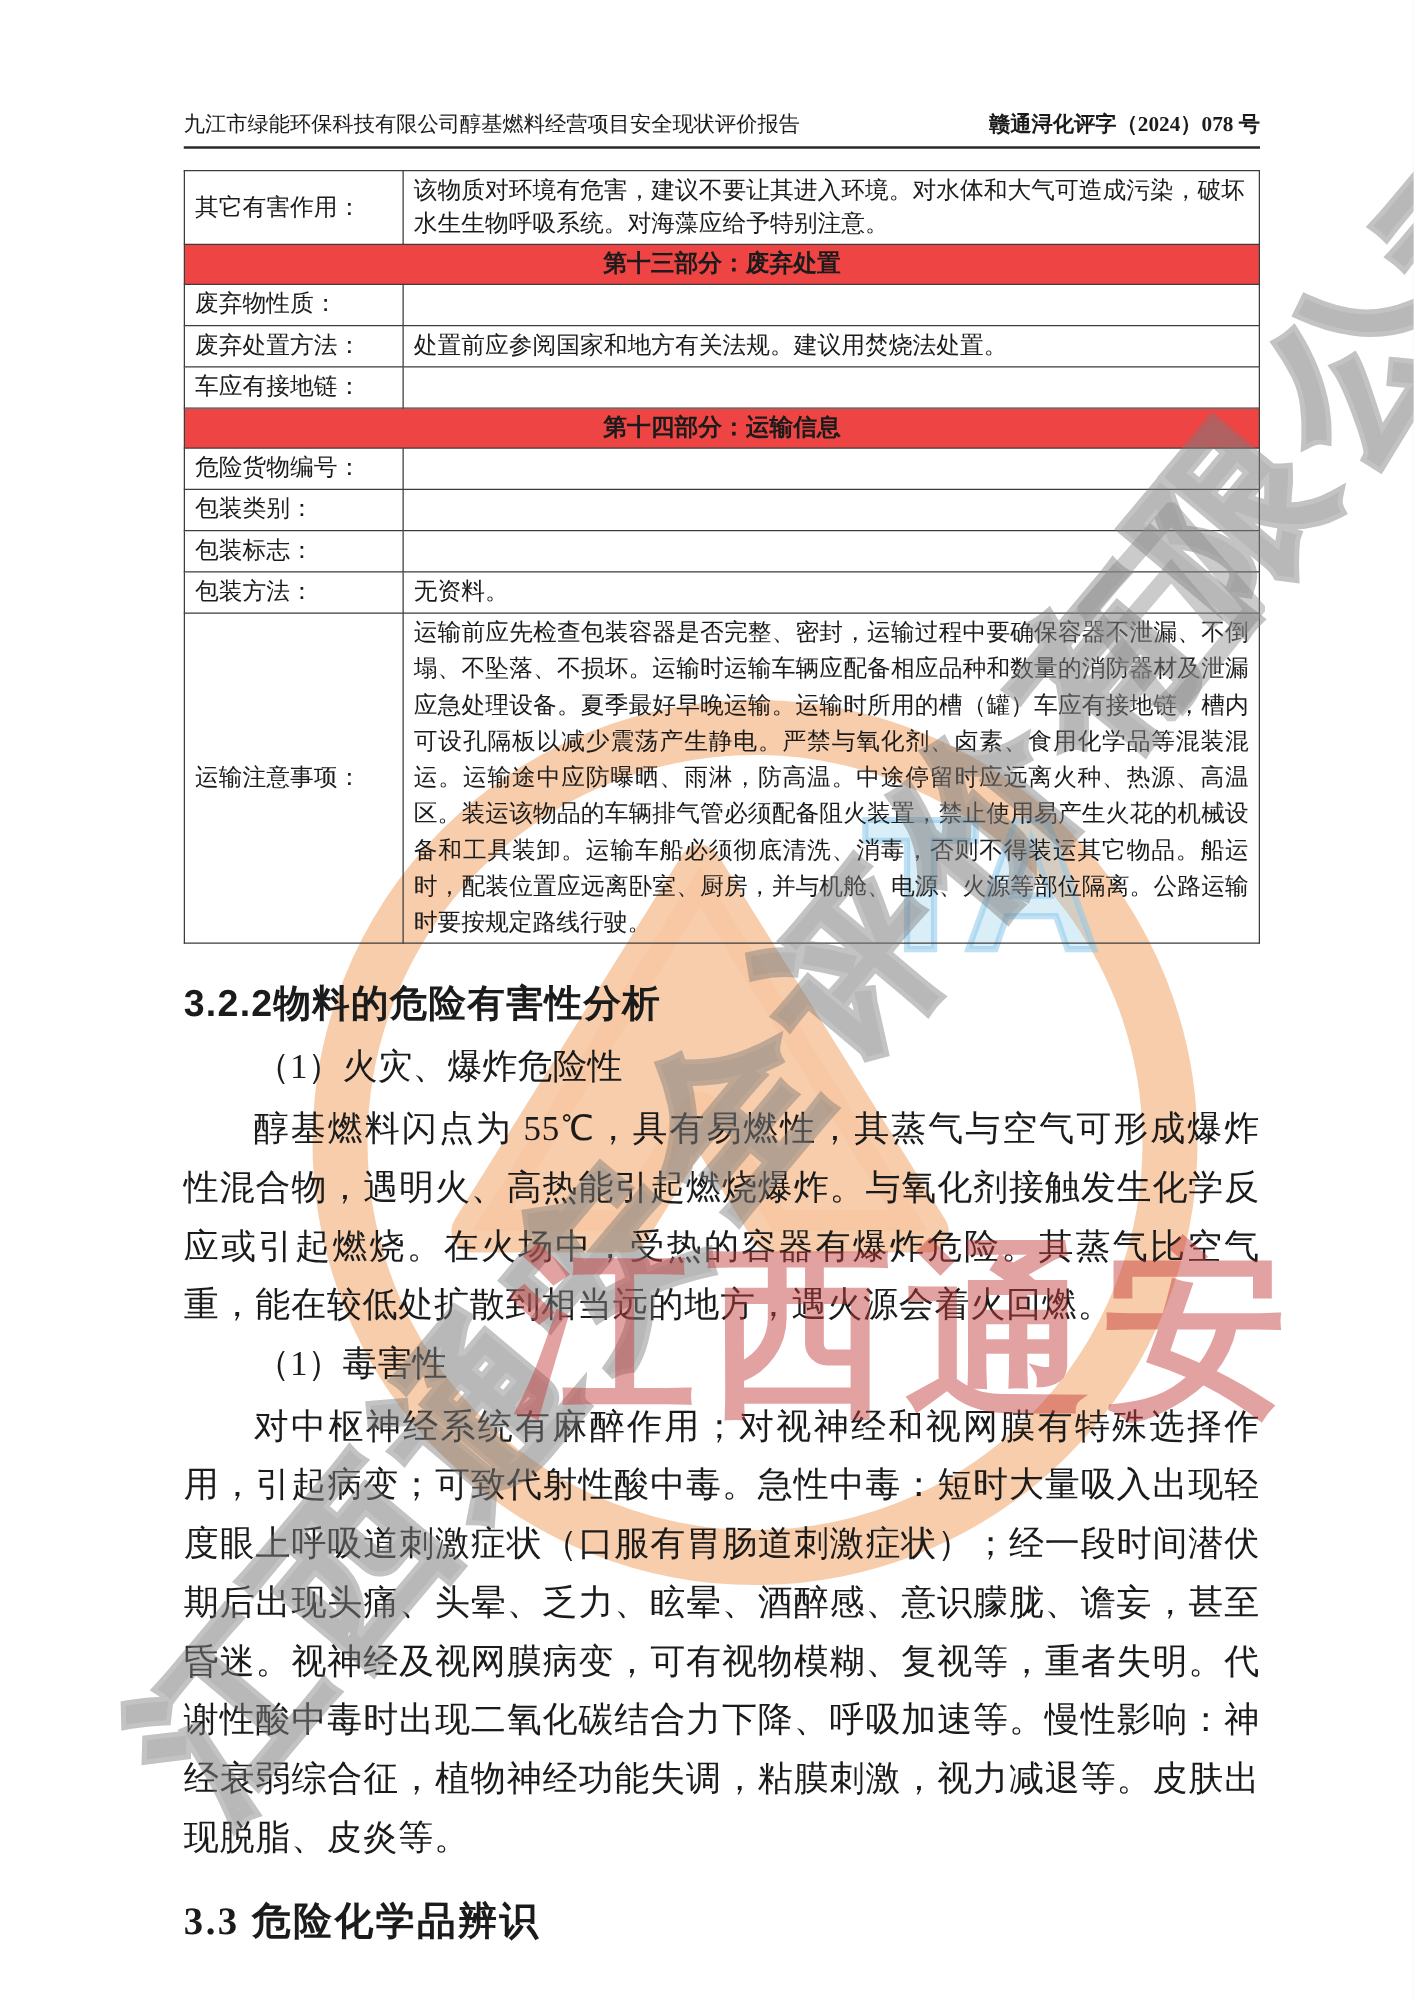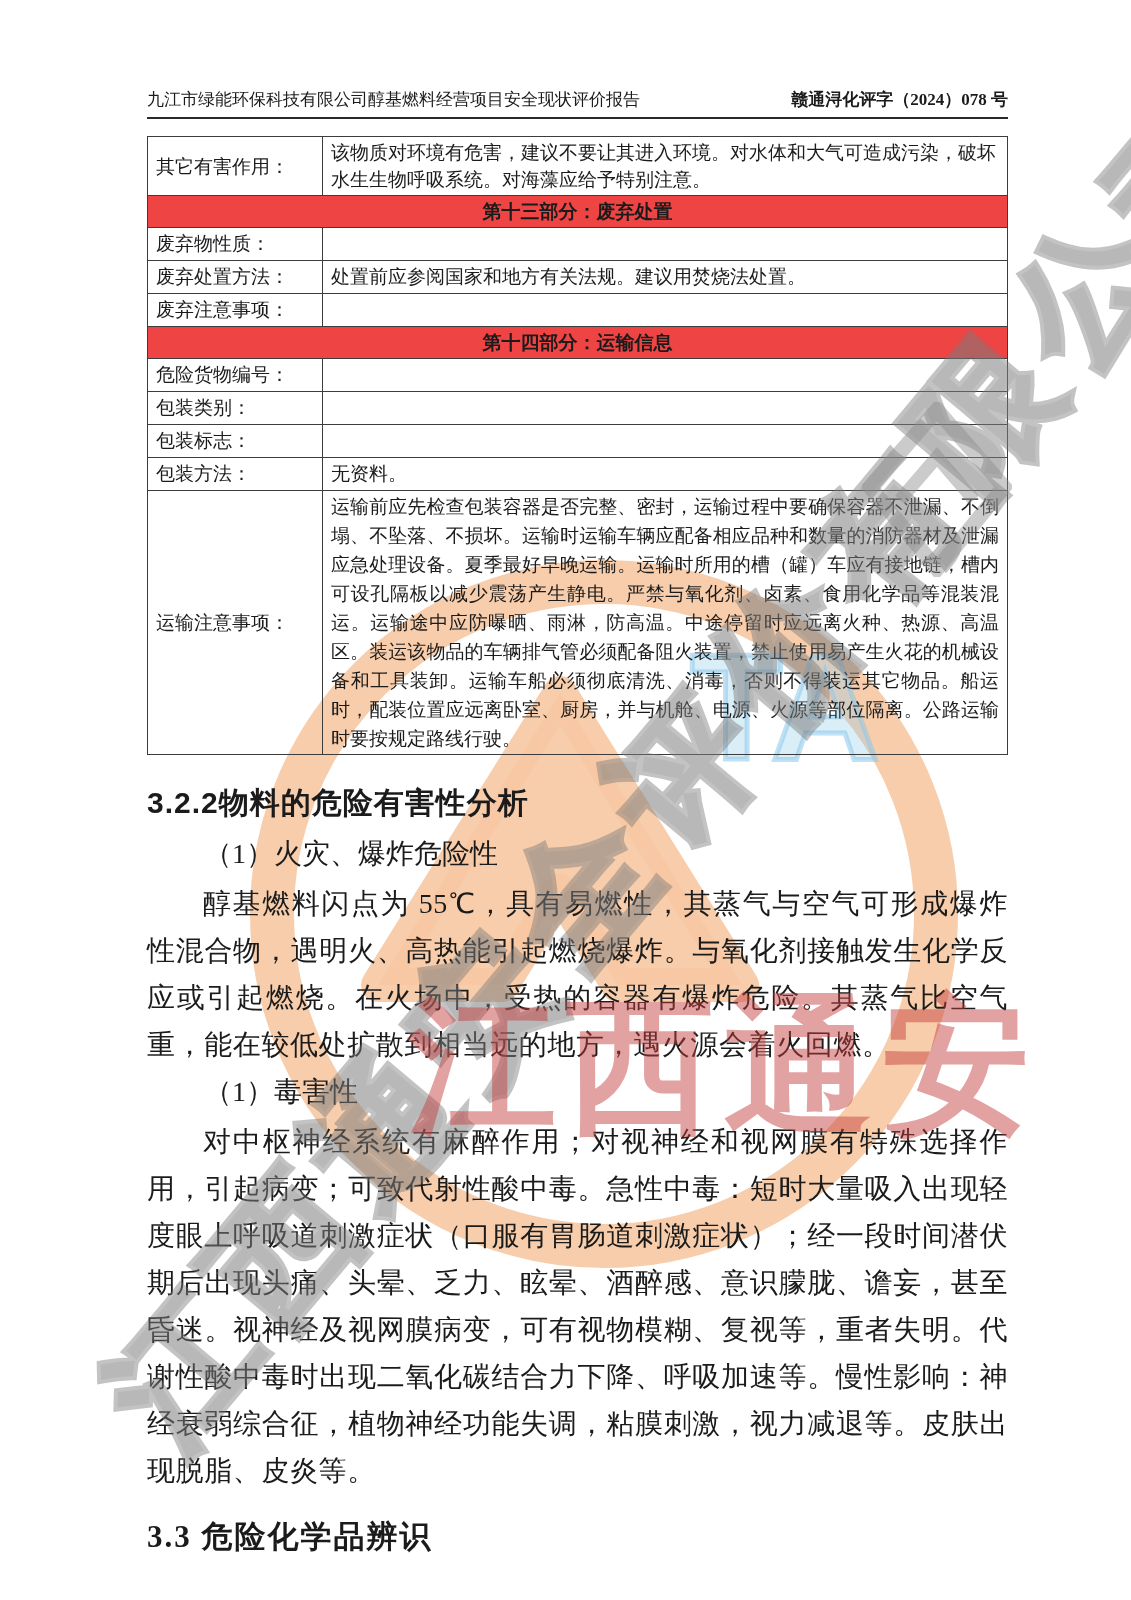--- a/index.html
+++ b/index.html
@@ -88,21 +88,21 @@
       </tr>
       <tr class="h1l">
         <td class="lab">废弃物性质：</td>
         <td class="val"></td>
       </tr>
       <tr class="h1l">
         <td class="lab">废弃处置方法：</td>
         <td class="val">处置前应参阅国家和地方有关法规。建议用焚烧法处置。</td>
       </tr>
       <tr class="h1l">
-        <td class="lab">废弃注意事项：</td>
+        <td class="lab">车应有接地链：</td>
         <td class="val"></td>
       </tr>
       <tr>
         <td class="sec" colspan="2">第十四部分：运输信息</td>
       </tr>
       <tr class="h1l">
         <td class="lab">危险货物编号：</td>
         <td class="val"></td>
       </tr>
       <tr class="h1l">

